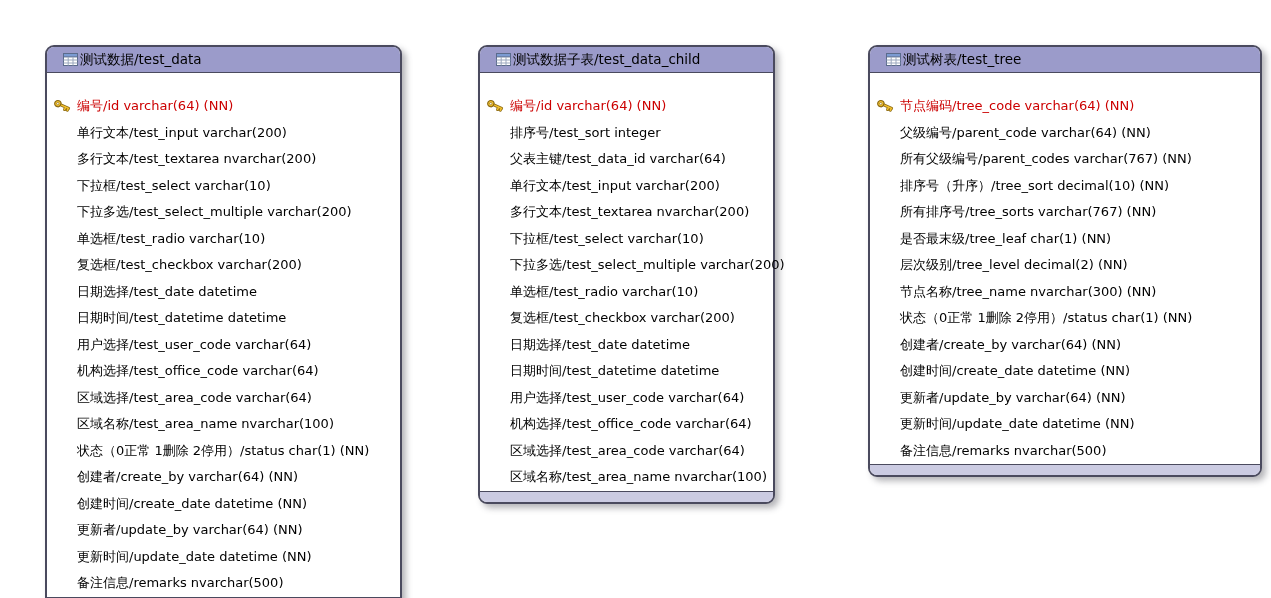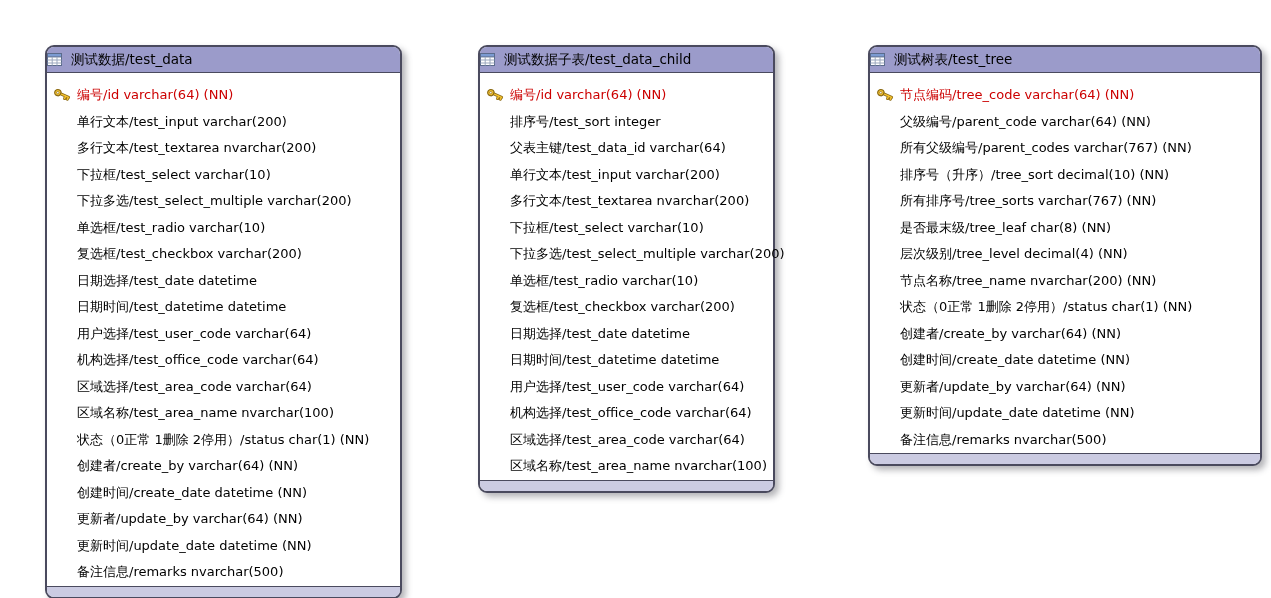--- a/index.html
+++ b/index.html
@@ -14,35 +14,35 @@
   .table-card {
     position: absolute;
     background: #ffffff;
     border: 2px solid #4a4a5e;
     border-radius: 9px;
     box-shadow: 4px 4px 6px rgba(90, 90, 100, 0.45);
   }
   .card-header {
     display: flex;
     align-items: center;
-    gap: 9px;
+    gap: 2px;
     height: 26px;
-    padding: 0 0;
+    padding: 0 16px;
     background: #9b9bca;
     border-bottom: 1px solid #4a4a5e;
     border-radius: 7px 7px 0 0;
   }
   .card-title {
     font-size: 13.5px;
     color: #000000;
     white-space: nowrap;
   }
   .tbl-icon { display: inline-flex; flex: none; }
 
-  .card-body { padding-top: 9px; background: #ffffff; }
+  .card-body { padding-top: 20px; background: #ffffff; }
   .row {
     display: flex;
     align-items: center;
     height: 26.5px;
     font-size: 13px;
     color: #000000;
   }
   .row.pk .field-text { color: #cc0000; }
   .gutter {
     flex: none;
@@ -301,29 +301,29 @@
         <div class="row">
           <span class="gutter"></span>
           <span class="field-text">排序号（升序）/tree_sort decimal(10) (NN)</span>
         </div>
         <div class="row">
           <span class="gutter"></span>
           <span class="field-text">所有排序号/tree_sorts varchar(767) (NN)</span>
         </div>
         <div class="row">
           <span class="gutter"></span>
-          <span class="field-text">是否最末级/tree_leaf char(8) (NN)</span>
-        </div>
-        <div class="row">
-          <span class="gutter"></span>
-          <span class="field-text">层次级别/tree_level decimal(4) (NN)</span>
-        </div>
-        <div class="row">
-          <span class="gutter"></span>
-          <span class="field-text">节点名称/tree_name nvarchar(200) (NN)</span>
+          <span class="field-text">是否最末级/tree_leaf char(1) (NN)</span>
+        </div>
+        <div class="row">
+          <span class="gutter"></span>
+          <span class="field-text">层次级别/tree_level decimal(2) (NN)</span>
+        </div>
+        <div class="row">
+          <span class="gutter"></span>
+          <span class="field-text">节点名称/tree_name nvarchar(300) (NN)</span>
         </div>
         <div class="row">
           <span class="gutter"></span>
           <span class="field-text">状态（0正常 1删除 2停用）/status char(1) (NN)</span>
         </div>
         <div class="row">
           <span class="gutter"></span>
           <span class="field-text">创建者/create_by varchar(64) (NN)</span>
         </div>
         <div class="row">

